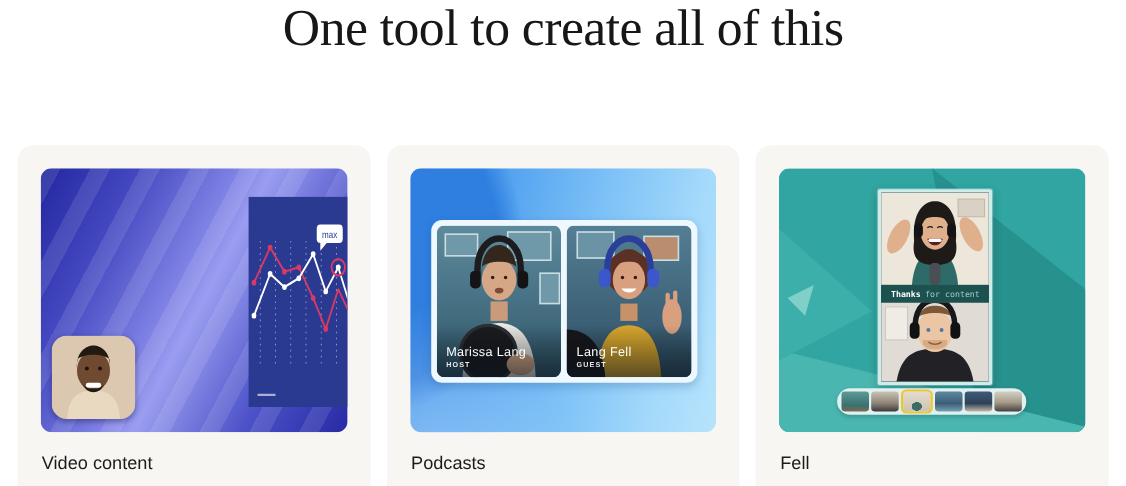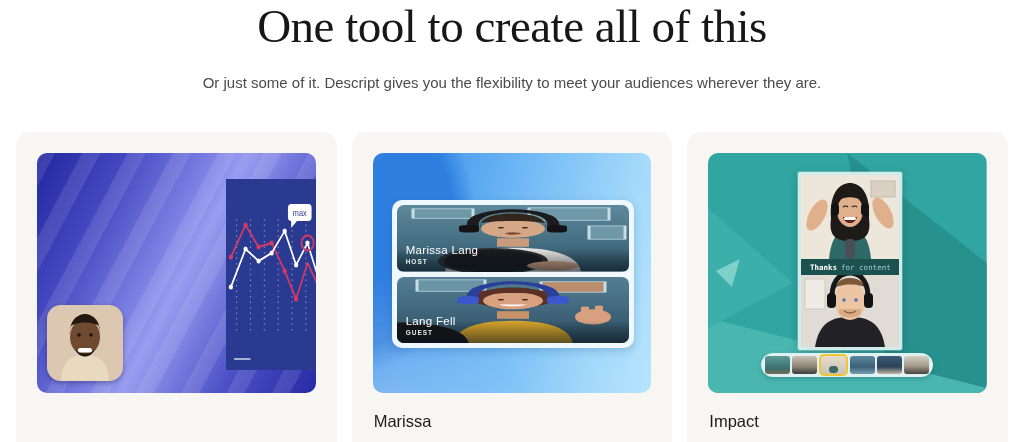--- a/index.html
+++ b/index.html
@@ -36,21 +36,21 @@
     border-radius:14px; overflow:hidden; box-shadow:0 2px 5px rgba(10,10,60,0.35); }
   .webcam svg { width:100%; height:100%; display:block; }
 
   
   .media-podcast { background:
       radial-gradient(90% 120% at 4% 118%, rgba(255,255,255,0.35) 0%, rgba(255,255,255,0) 55%),
       radial-gradient(120% 160% at -12% 28%, #2f7fe0 34%, rgba(47,127,224,0) 41%),
       linear-gradient(103deg,#3f90e9 0%,#58a6f1 30%,#81c4f7 58%,#a5dafb 82%,#b7e4fc 100%); }
   .tiles-wrap { position:absolute; left:19px; top:47px; width:242px; height:148px;
     background:#eef8fe; border-radius:10px; padding:5px; display:flex; gap:5px;
-    box-shadow:0 3px 8px rgba(30,80,140,0.25);flex-direction:column; }
+    box-shadow:0 3px 8px rgba(30,80,140,0.25); }
   .tile { flex:1 1 0; border-radius:7px; overflow:hidden; position:relative; }
   .tile svg { position:absolute; inset:0; width:100%; height:100%; }
   .tile-meta { position:absolute; left:9px; bottom:7px; color:#ffffff; }
   .tile-name { font-size:11.5px; letter-spacing:0.3px; }
   .tile-role { margin-top:2px; font-size:6.5px; font-weight:bold; letter-spacing:1px; opacity:0.9; }
 
   
   .media-clips svg.bg { position:absolute; inset:0; width:100%; height:100%; }
   .phone { position:absolute; left:90px; top:19px; width:104px; height:178px;
     border:3px solid #cdecea; border-radius:2px; overflow:hidden; background:#1d5150;
@@ -73,21 +73,20 @@
   .thumb.active { width:30px; height:22px; border-radius:5px; border:2px solid #f2c431;
     background:radial-gradient(60% 70% at 50% 75%, #3d6b68 30%, rgba(61,107,104,0) 32%),
       linear-gradient(180deg,#e4dccd 0%,#cdc3b1 100%); }
 </style>
 </head>
 <body>
 
 <div class="page">
 
   <h1 class="hero-title">One tool to create all of this</h1>
-  <p class="hero-subtitle">Or just some of it. Descript gives you the flexibility to meet your audiences wherever they are.</p>
 
   <div class="cards">
 
     <div class="card">
       <div class="card-media media-video">
         <div class="chart-panel">
           <svg viewBox="0 0 110 191" preserveAspectRatio="none">
             <g stroke="rgba(255,255,255,0.5)" stroke-width="1" stroke-dasharray="1.5 4">
               <line x1="13" y1="40" x2="13" y2="155"></line>
                 <line x1="30" y1="40" x2="30" y2="155"></line>
@@ -131,20 +130,21 @@
             <ellipse cx="38" cy="32" rx="15" ry="18" fill="#6f4a31"></ellipse>
             <path d="M23,30 C22,14 32,9 38,9 C44,9 54,14 53,30 L53,22 C48,16 28,16 23,22 Z" fill="#221910"></path>
             <path d="M27,42 C30,52 46,52 49,42 L49,36 L27,36 Z" fill="#6f4a31"></path>
             <path d="M28,44 C32,50 44,50 48,44 C44,54 32,54 28,44 Z" fill="#221910"></path>
             <rect x="31" y="43" width="14" height="4.5" rx="2.2" fill="#ffffff"></rect>
             <circle cx="32" cy="30" r="1.8" fill="#1d130c"></circle>
               <circle cx="44" cy="30" r="1.8" fill="#1d130c"></circle>
           </svg>
         </div>
       </div>
+      <div class="card-label">Video content</div>
     </div>
 
     <div class="card">
       <div class="card-media media-podcast">
         <div class="tiles-wrap">
 
           <div class="tile">
             <svg viewBox="0 0 116 140" preserveAspectRatio="none">
               <defs>
                 <linearGradient id="wallM" x1="0" y1="0" x2="0" y2="1">
@@ -209,21 +209,21 @@
               <rect y="92" width="116" height="48" fill="url(#fadeA)"></rect>
             </svg>
             <div class="tile-meta">
               <div class="tile-name">Lang Fell</div>
               <div class="tile-role">GUEST</div>
             </div>
           </div>
 
         </div>
       </div>
-      <div class="card-label">Marissa</div>
+      <div class="card-label">Podcasts</div>
     </div>
 
     <div class="card">
       <div class="card-media media-clips">
         <svg class="bg" viewBox="0 0 280 240" preserveAspectRatio="none">
           <rect width="280" height="240" fill="#31a5a1"></rect>
           <polygon points="140,0 280,110 280,240 185,240" fill="#27918e"></polygon>
           <polygon points="0,165 280,235 280,240 0,240" fill="#4ab6b0"></polygon>
           <polygon points="0,55 85,130 0,175" fill="#3cafaa"></polygon>
           <polygon points="8,118 32,106 24,134" fill="#7fd0c9"></polygon>
@@ -270,17 +270,17 @@
         </div>
         <div class="filmstrip">
           <div class="thumb t1"></div>
           <div class="thumb t2"></div>
           <div class="thumb active"></div>
           <div class="thumb t4"></div>
           <div class="thumb t5"></div>
           <div class="thumb t6"></div>
         </div>
       </div>
-      <div class="card-label">Impact</div>
+      <div class="card-label">Fell</div>
     </div>
 
   </div>
 </div>
 
 </body></html>

